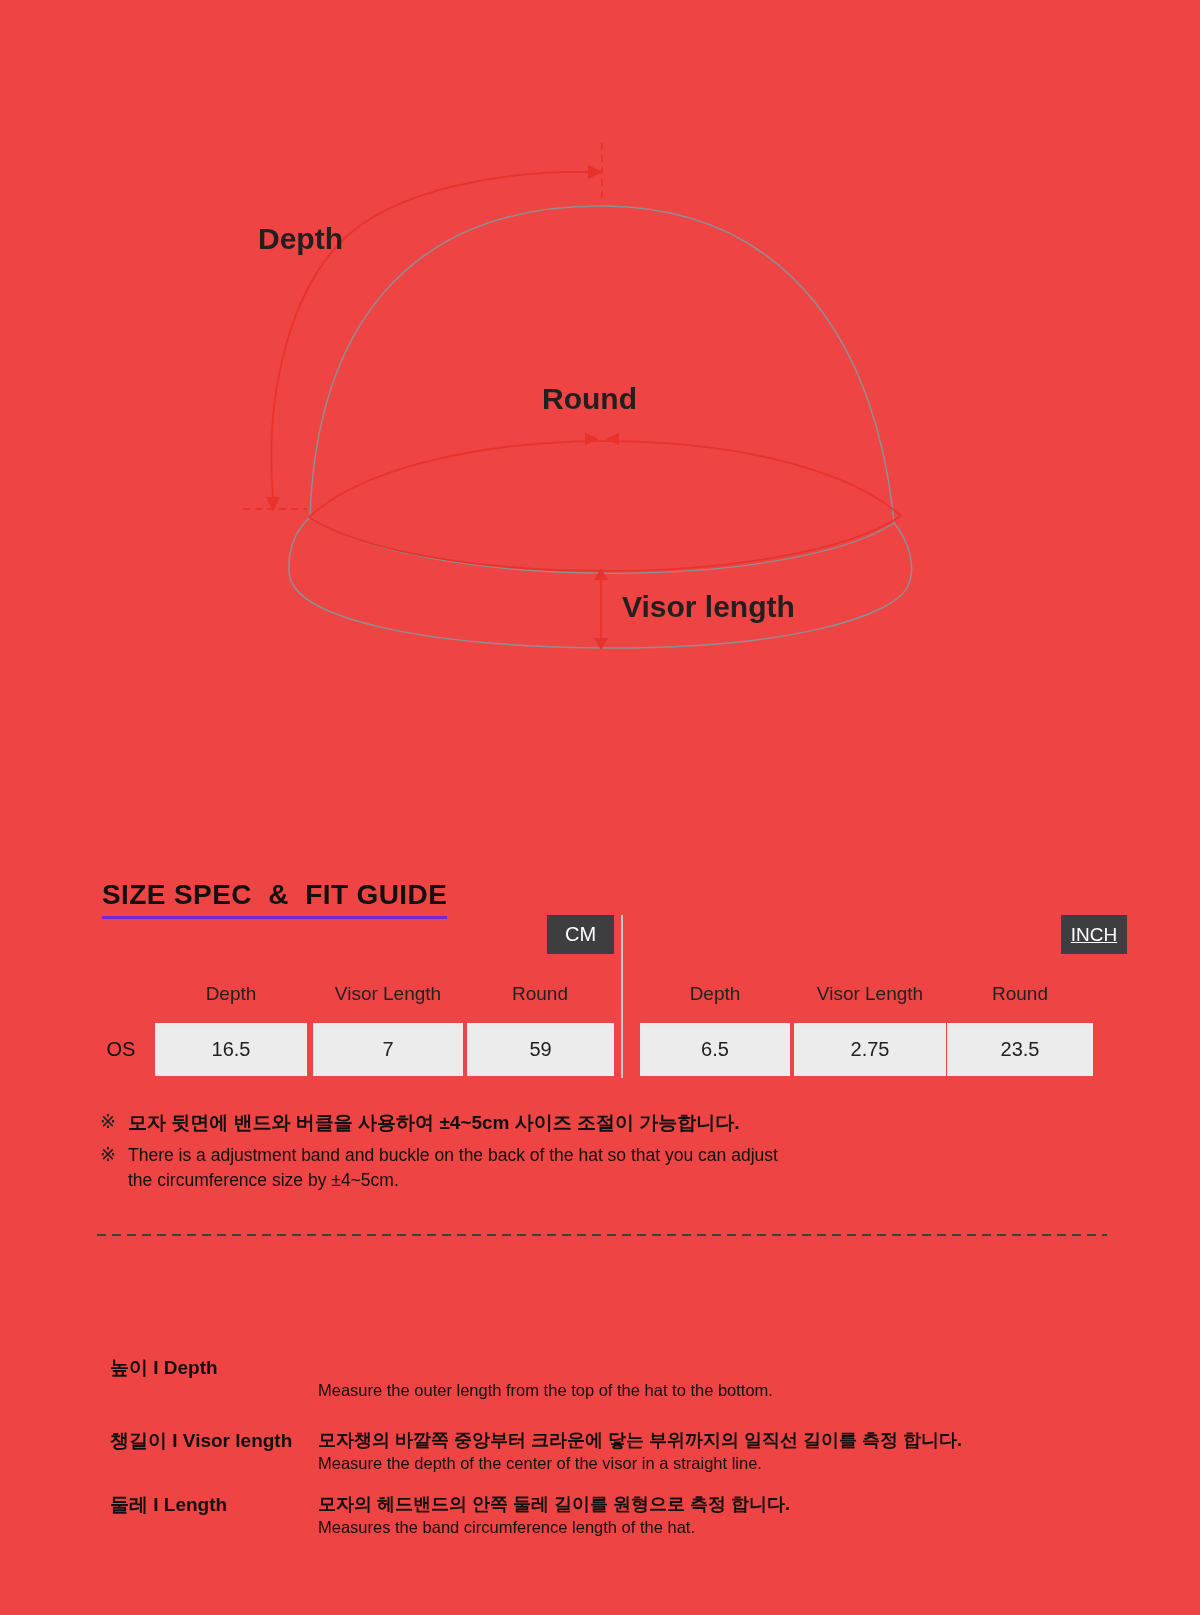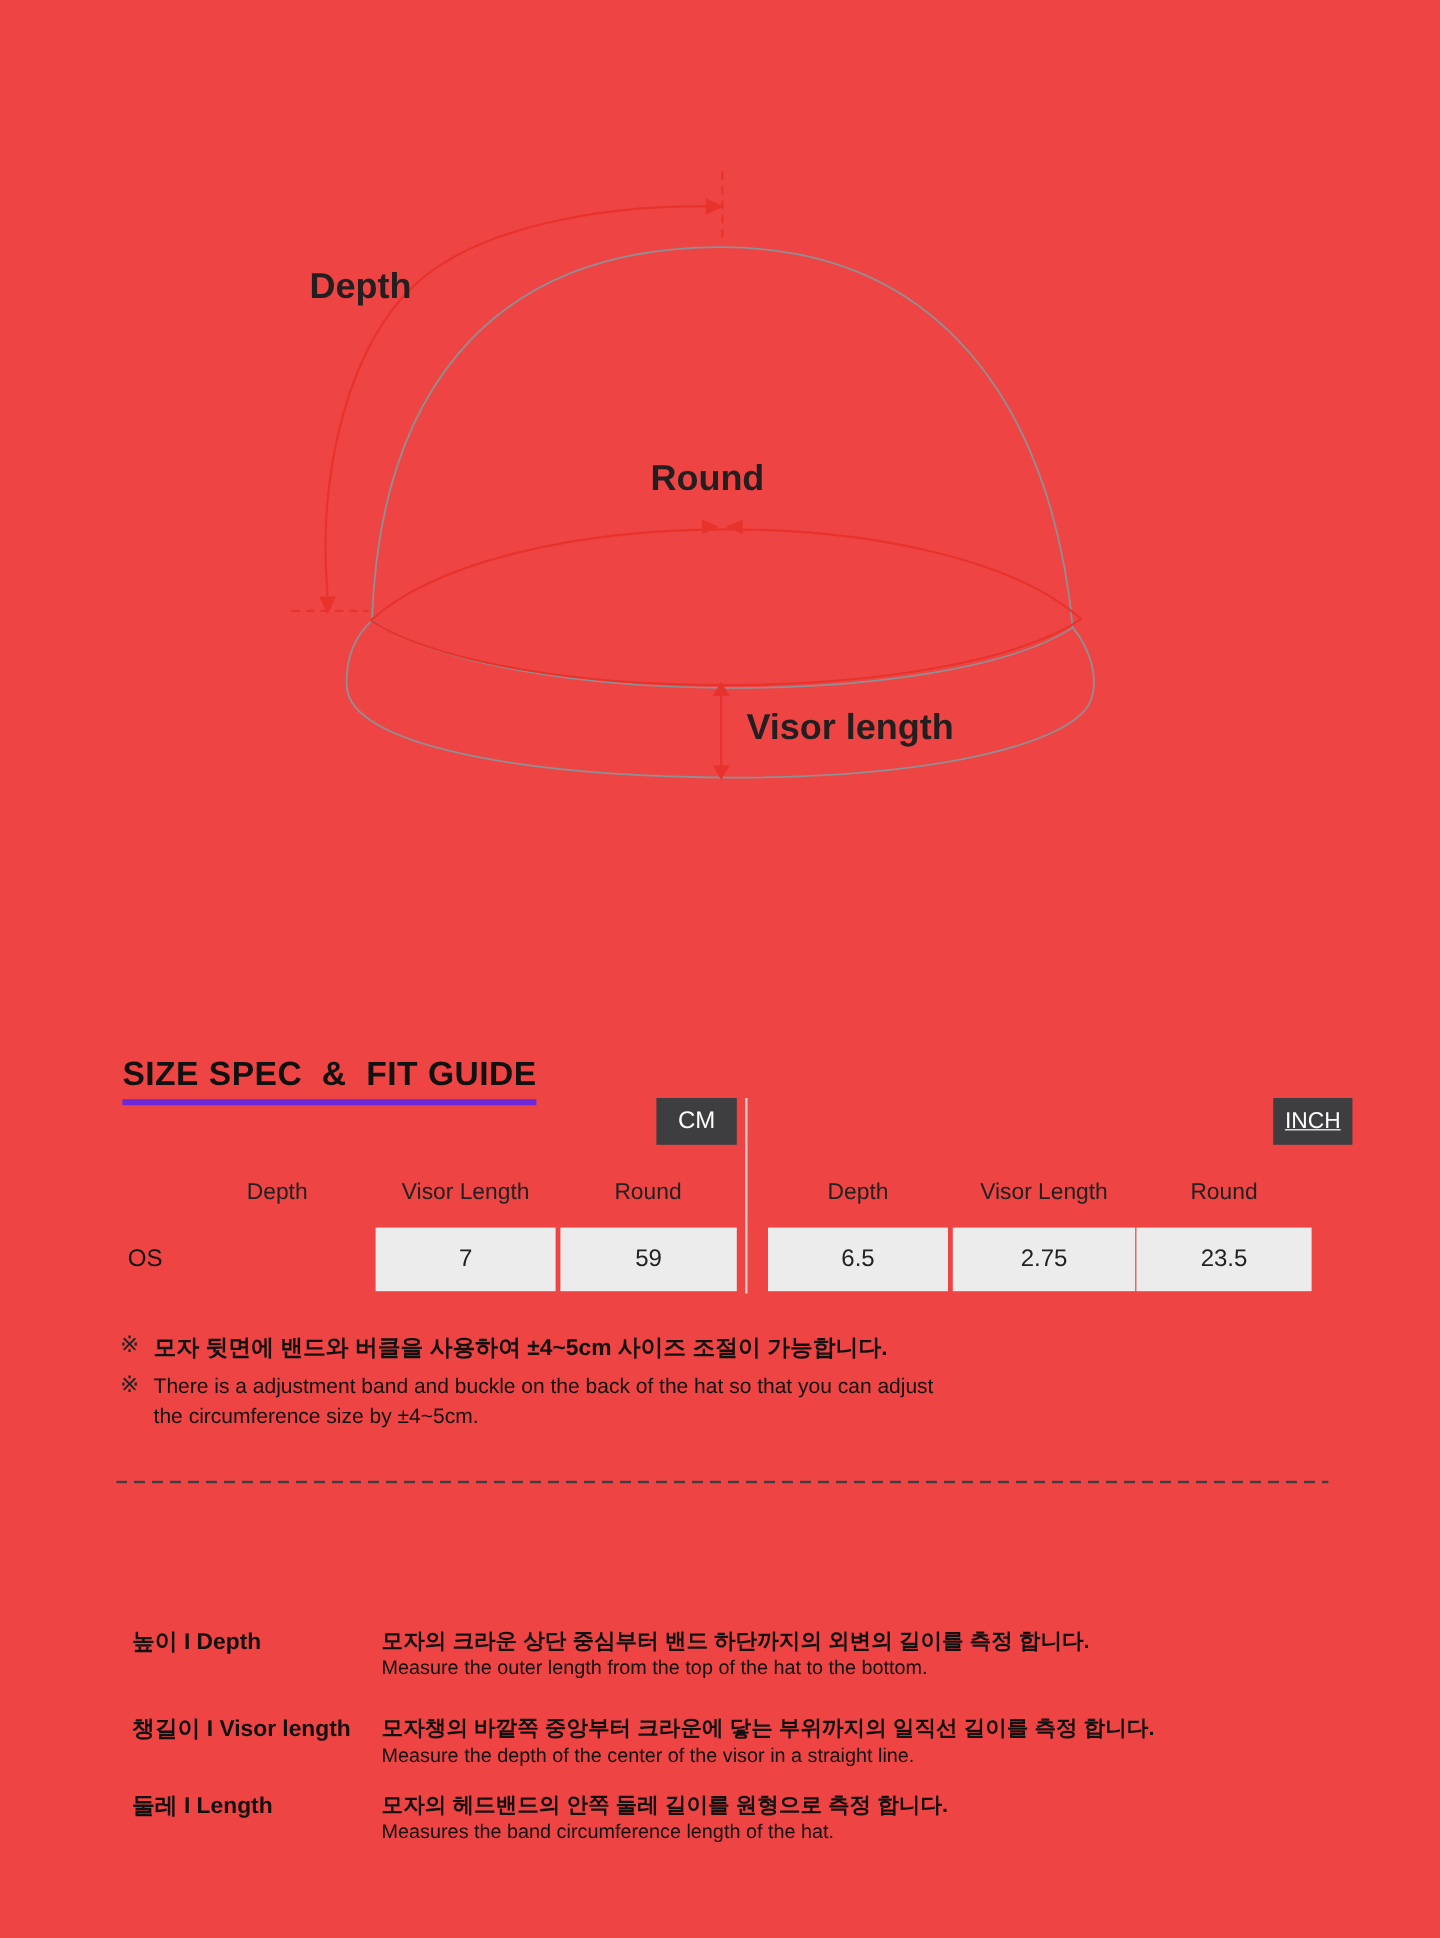--- a/index.html
+++ b/index.html
@@ -21,21 +21,21 @@
   }
   .dg-depth{left:258px;top:222px;}
   .dg-round{left:542px;top:382px;}
   .dg-visor{left:622px;top:590px;}
 
   
   .sec-title{
     position:absolute;
     font-size:28px;font-weight:800;color:#111;
     letter-spacing:0.4px;
-    border-bottom:5px solid #6d28d9;
+    border-bottom:3px solid #6d28d9;
     padding-bottom:5px;
     white-space:pre;
   }
   .t-sizespec{left:102px;top:856px;}
   .t-howto{left:102px;top:1288px;}
 
   .unit-badge{
     position:absolute;height:39px;
     background:#3e3e40;color:#ffffff;
     font-size:20px;font-weight:500;
@@ -134,20 +134,21 @@
   <div class="col-head" style="left:181px;width:100px;">Depth</div>
   <div class="col-head" style="left:318px;width:140px;">Visor Length</div>
   <div class="col-head" style="left:490px;width:100px;">Round</div>
 
   <div class="col-head" style="left:665px;width:100px;">Depth</div>
   <div class="col-head" style="left:800px;width:140px;">Visor Length</div>
   <div class="col-head" style="left:970px;width:100px;">Round</div>
 
   <div class="os-label">OS</div>
 
+  <div class="cell" style="left:155px;width:152px;">16.5</div>
   <div class="cell" style="left:313px;width:150px;">7</div>
   <div class="cell" style="left:467px;width:147px;">59</div>
 
   <div class="cell" style="left:640px;width:150px;">6.5</div>
   <div class="cell" style="left:794px;width:152px;">2.75</div>
   <div class="cell" style="left:947px;width:146px;">23.5</div>
 
   <div class="note note1">
     <span class="note-marker">※</span>
     <span class="note-kr-text">모자 뒷면에 밴드와 버클을 사용하여 ±4~5cm 사이즈 조절이 가능합니다.</span>
@@ -157,21 +158,20 @@
     <span class="note-en-text">
       <span>There is a adjustment band and buckle on the back of the hat so that you can adjust</span><br>
       <span>the circumference size by ±4~5cm.</span>
     </span>
   </div>
 
   <div class="dash-sep"></div>
 
 
   <div class="m-label" style="top:1355px;">높이 I Depth</div>
-  <div class="m-kr" style="top:1355px;">모자의 크라운 상단 중심부터 밴드 하단까지의 외변의 길이를 측정 합니다.</div>
   <div class="m-en" style="top:1381px;">Measure the outer length from the top of the hat to the bottom.</div>
 
   <div class="m-label" style="top:1428px;">챙길이 I Visor length</div>
   <div class="m-kr" style="top:1428px;">모자챙의 바깥쪽 중앙부터 크라운에 닿는 부위까지의 일직선 길이를 측정 합니다.</div>
   <div class="m-en" style="top:1454px;">Measure the depth of the center of the visor in a straight line.</div>
 
   <div class="m-label" style="top:1492px;">둘레 I Length</div>
   <div class="m-kr" style="top:1492px;">모자의 헤드밴드의 안쪽 둘레 길이를 원형으로 측정 합니다.</div>
   <div class="m-en" style="top:1518px;">Measures the band circumference length of the hat.</div>
 

